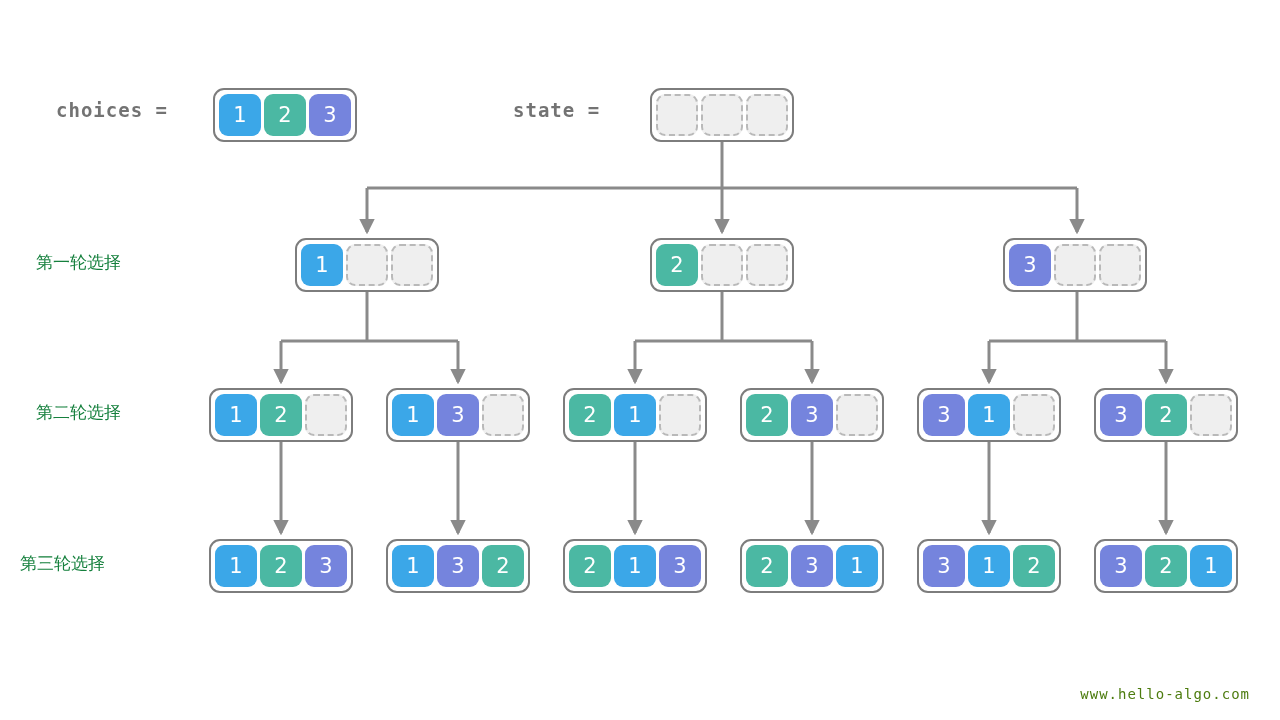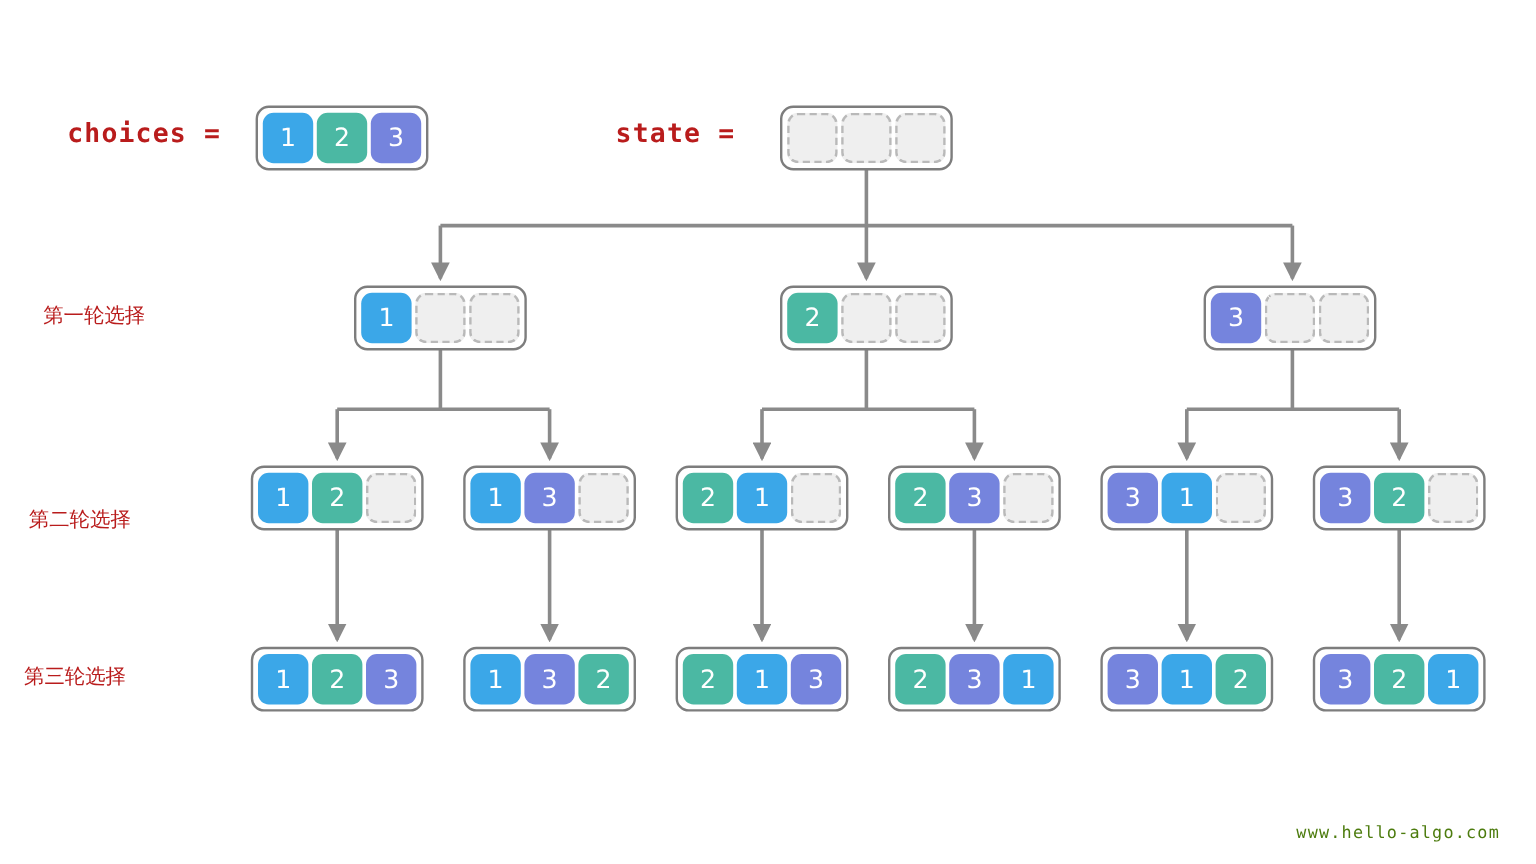--- a/index.html
+++ b/index.html
@@ -29,31 +29,31 @@
     width: 1280px;
     height: 720px;
     z-index: 1;
   }
 
   
   .mono-label {
     position: absolute;
     font-family: "DejaVu Sans Mono", "Liberation Mono", monospace;
     font-weight: bold;
-    font-size: 22px;
-    color: #b91c1c;
+    font-size: 19px;
+    color: #737373;
     letter-spacing: 1px;
     white-space: nowrap;
     z-index: 3;
   }
   .row-label {
     position: absolute;
     font-family: "DejaVu Sans", sans-serif;
     font-size: 17px;
-    color: #b91c1c;
+    color: #15803d;
     white-space: nowrap;
     z-index: 3;
   }
   .watermark {
     position: absolute;
     right: 30px;
     bottom: 18px;
     font-family: "DejaVu Sans Mono", "Liberation Mono", monospace;
     font-size: 14px;
     color: #4d7c0f;
@@ -150,21 +150,21 @@
 
   <div class="mono-label" style="left:513px; top:99px;">state =</div>
 
   <div class="array-box" style="left:650px; top:88px;">
     <div class="cell empty"></div>
     <div class="cell empty"></div>
     <div class="cell empty"></div>
   </div>
 
   <div class="row-label" style="left:36px; top:251px;">第一轮选择</div>
-  <div class="row-label" style="left:24px; top:401px;margin-top:20px;">第二轮选择</div>
+  <div class="row-label" style="left:36px; top:401px;">第二轮选择</div>
   <div class="row-label" style="left:20px; top:552px;">第三轮选择</div>
 
   <div class="array-box" style="left:295px; top:238px;">
     <div class="cell v1">1</div>
     <div class="cell empty"></div>
     <div class="cell empty"></div>
   </div>
   <div class="array-box" style="left:650px; top:238px;">
     <div class="cell v2">2</div>
     <div class="cell empty"></div>

